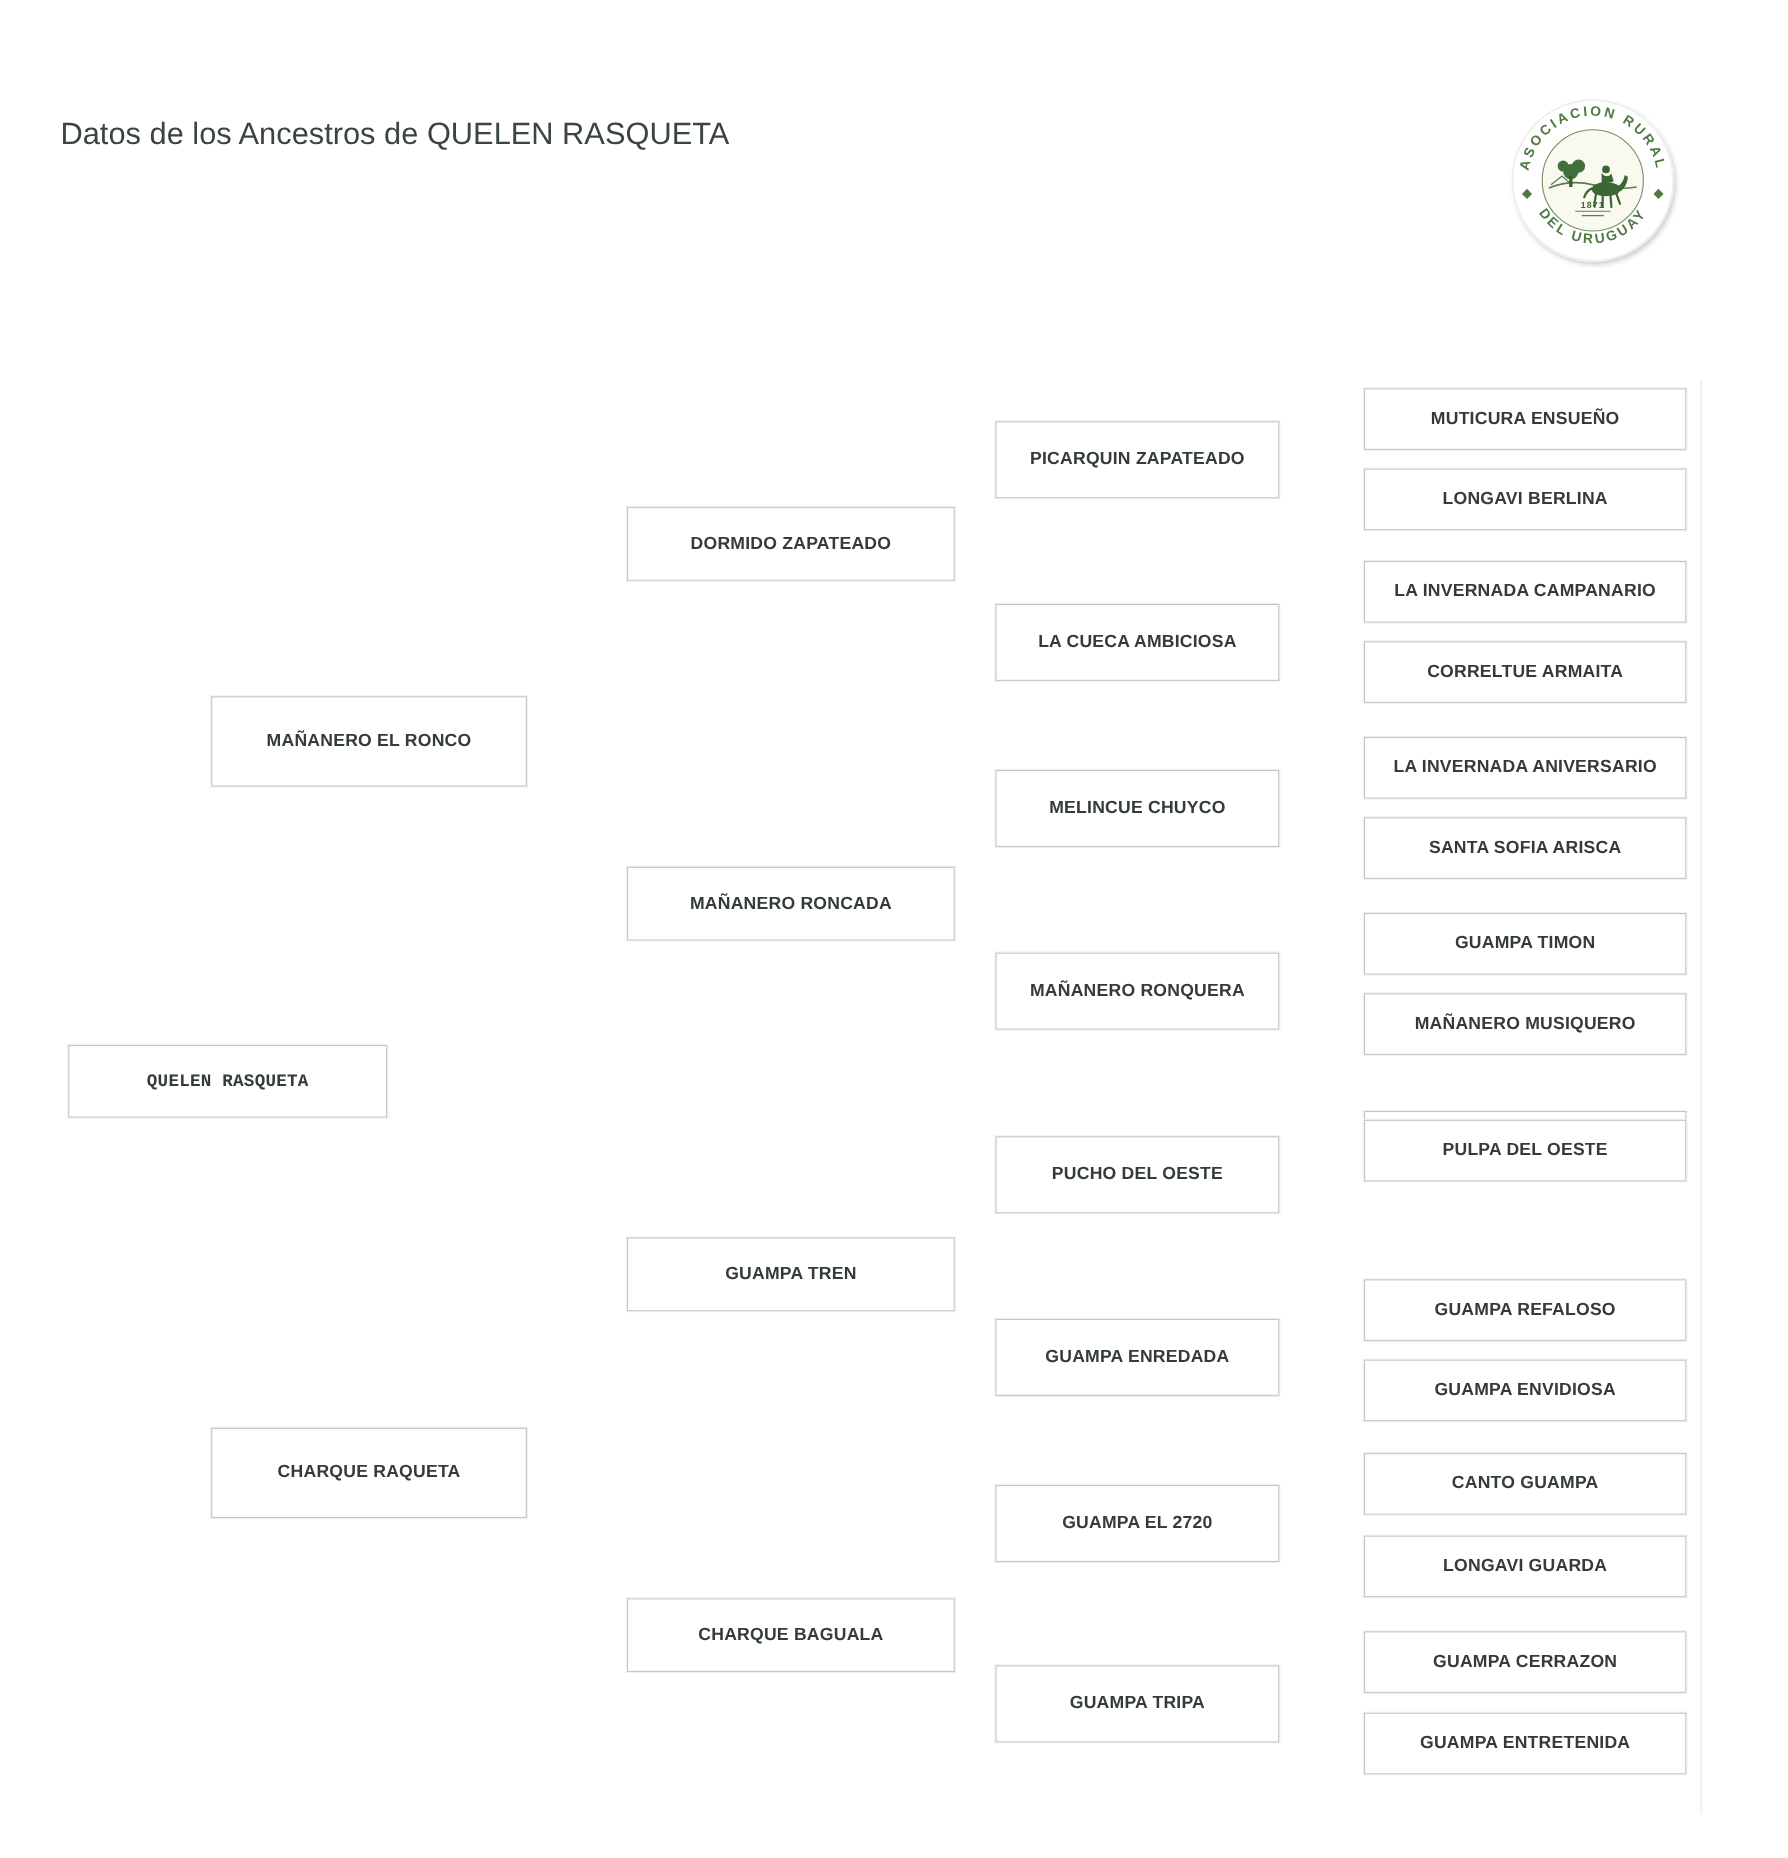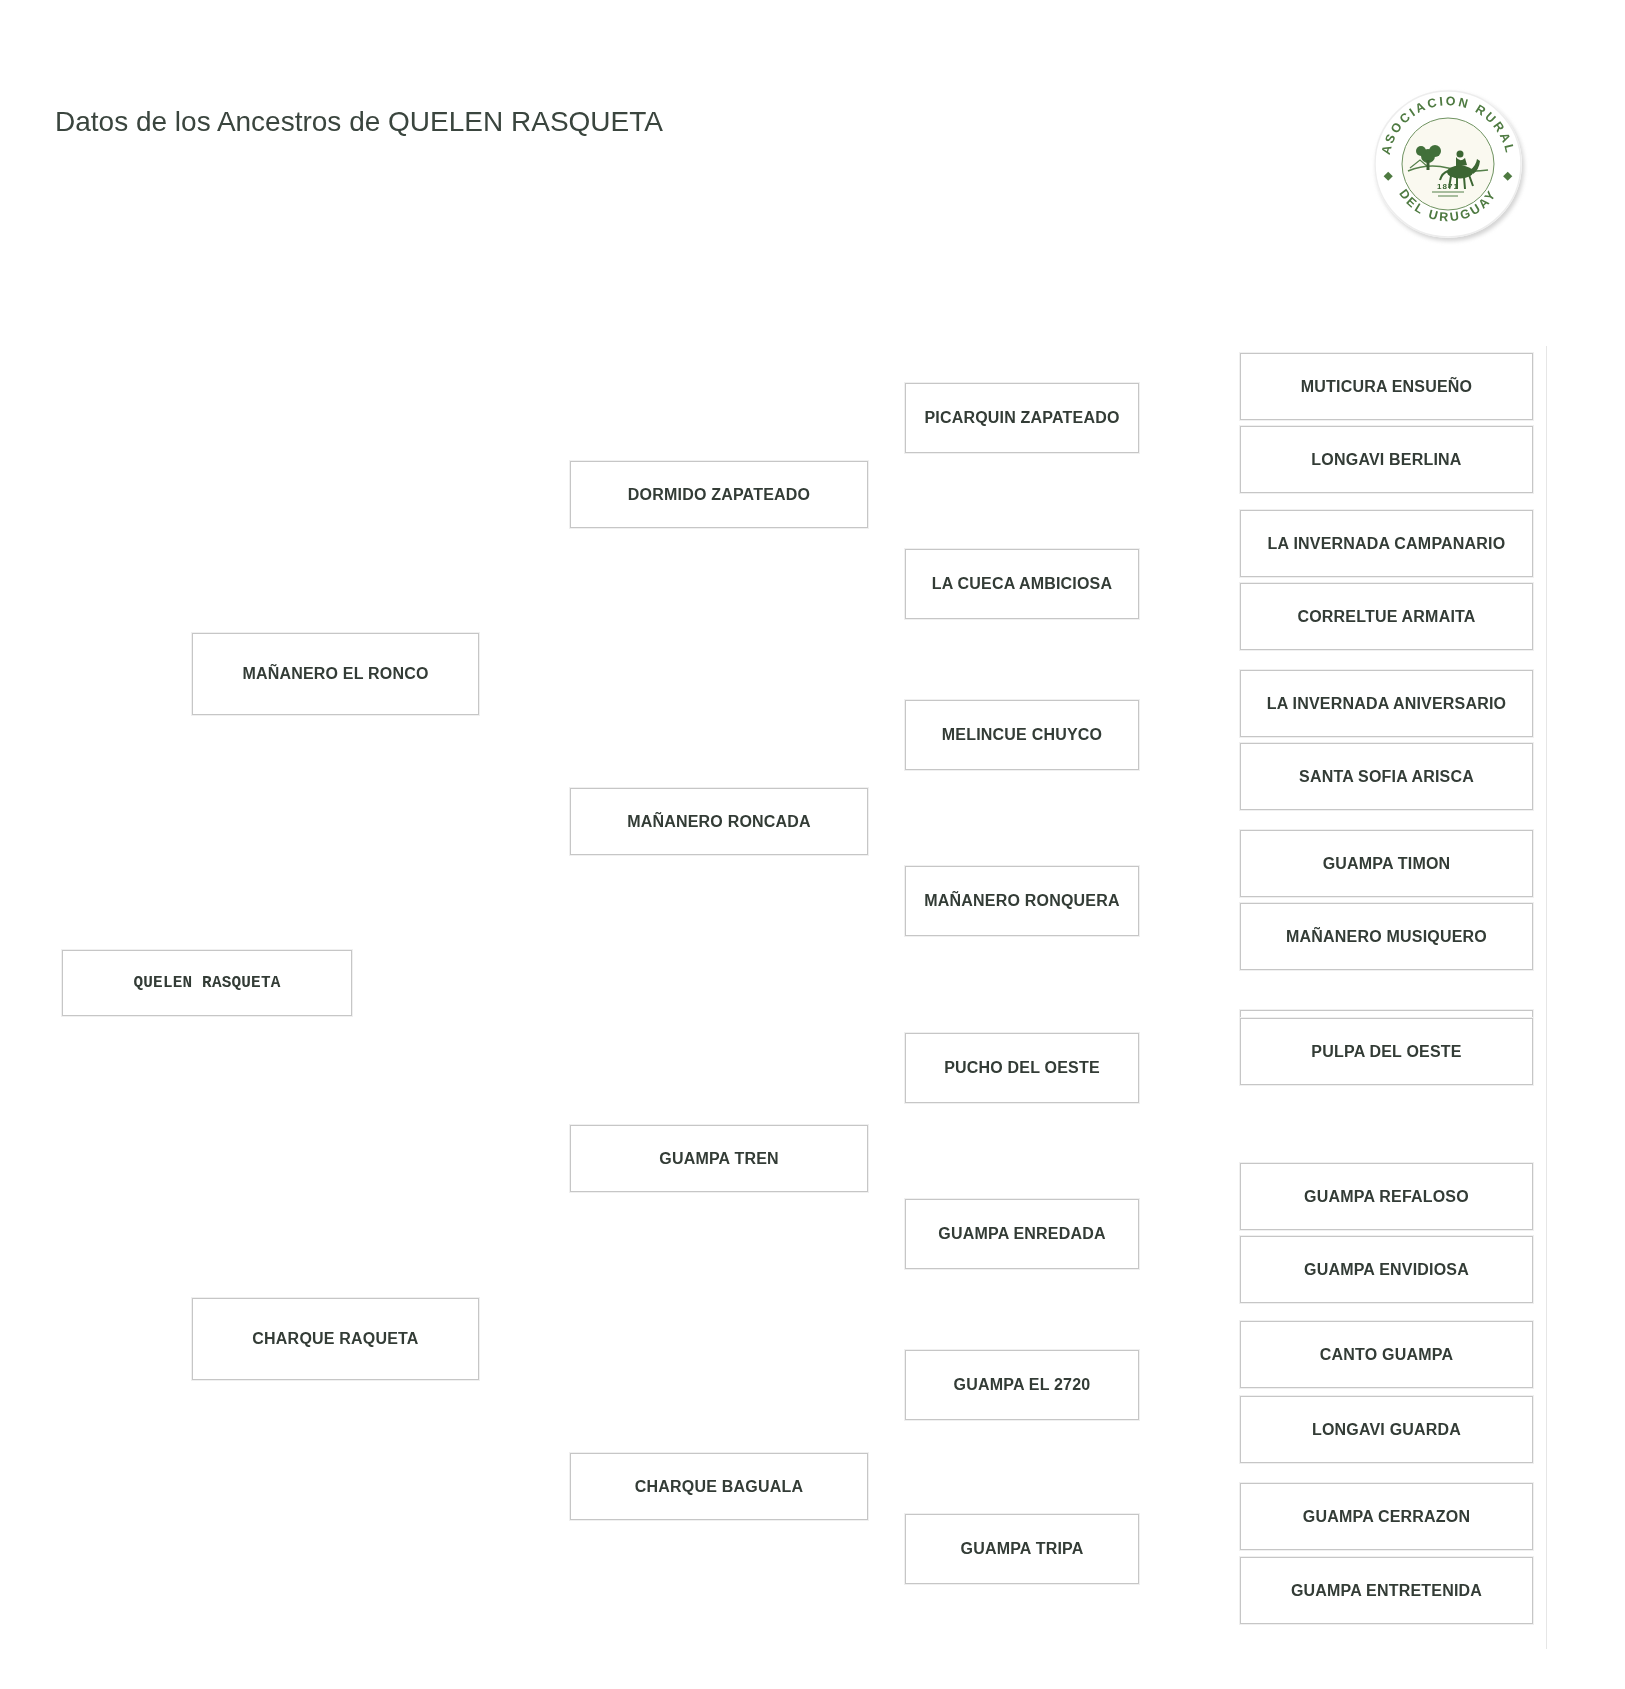--- a/index.html
+++ b/index.html
@@ -35,22 +35,22 @@
     font-size: 16px;
     font-weight: bold;
     color: #333c36;
     letter-spacing: 0.2px;
     white-space: nowrap;
     box-sizing: border-box;
   }
   .col1 { left: 62px;   width: 290px; height: 66px; font-family: Liberation Mono, monospace; }
   .col2 { left: 192px;  width: 287px; height: 82px; }
   .col3 { left: 570px;  width: 298px; height: 67px; }
-  .col4 { left: 905px;  width: 234px; height: 70px; }
-  .col5 { left: 1240px; width: 293px; height: 67px; }
+  .col4 { left: 905px;  width: 258px; height: 70px; }
+  .col5 { left: 1240px; width: 293px; height: 56px; }
   .vline {
     position: absolute;
     left: 1546px; top: 346px;
     width: 1px; height: 1303px;
     background: #e6e6e6;
   }
 </style>
 </head>
 <body>
 

